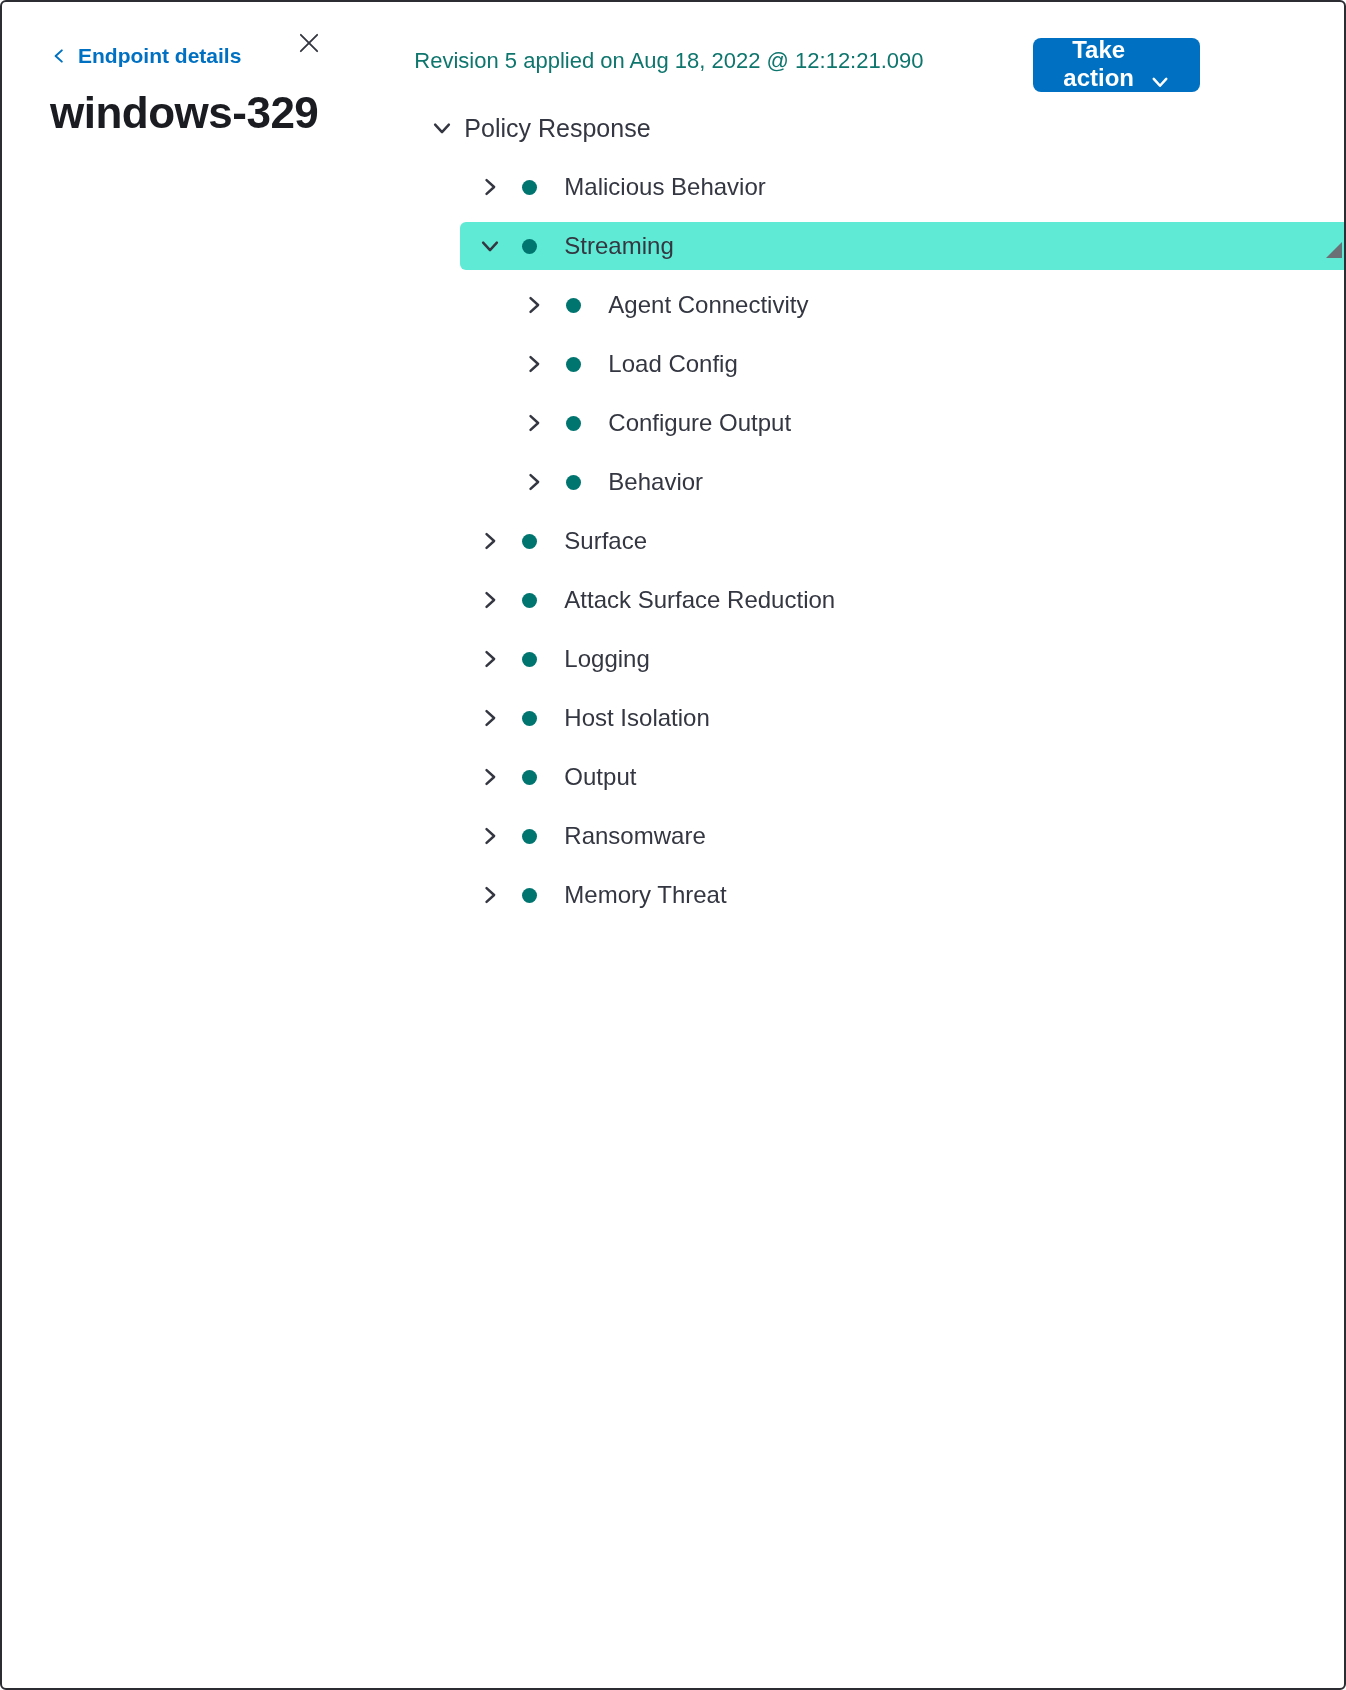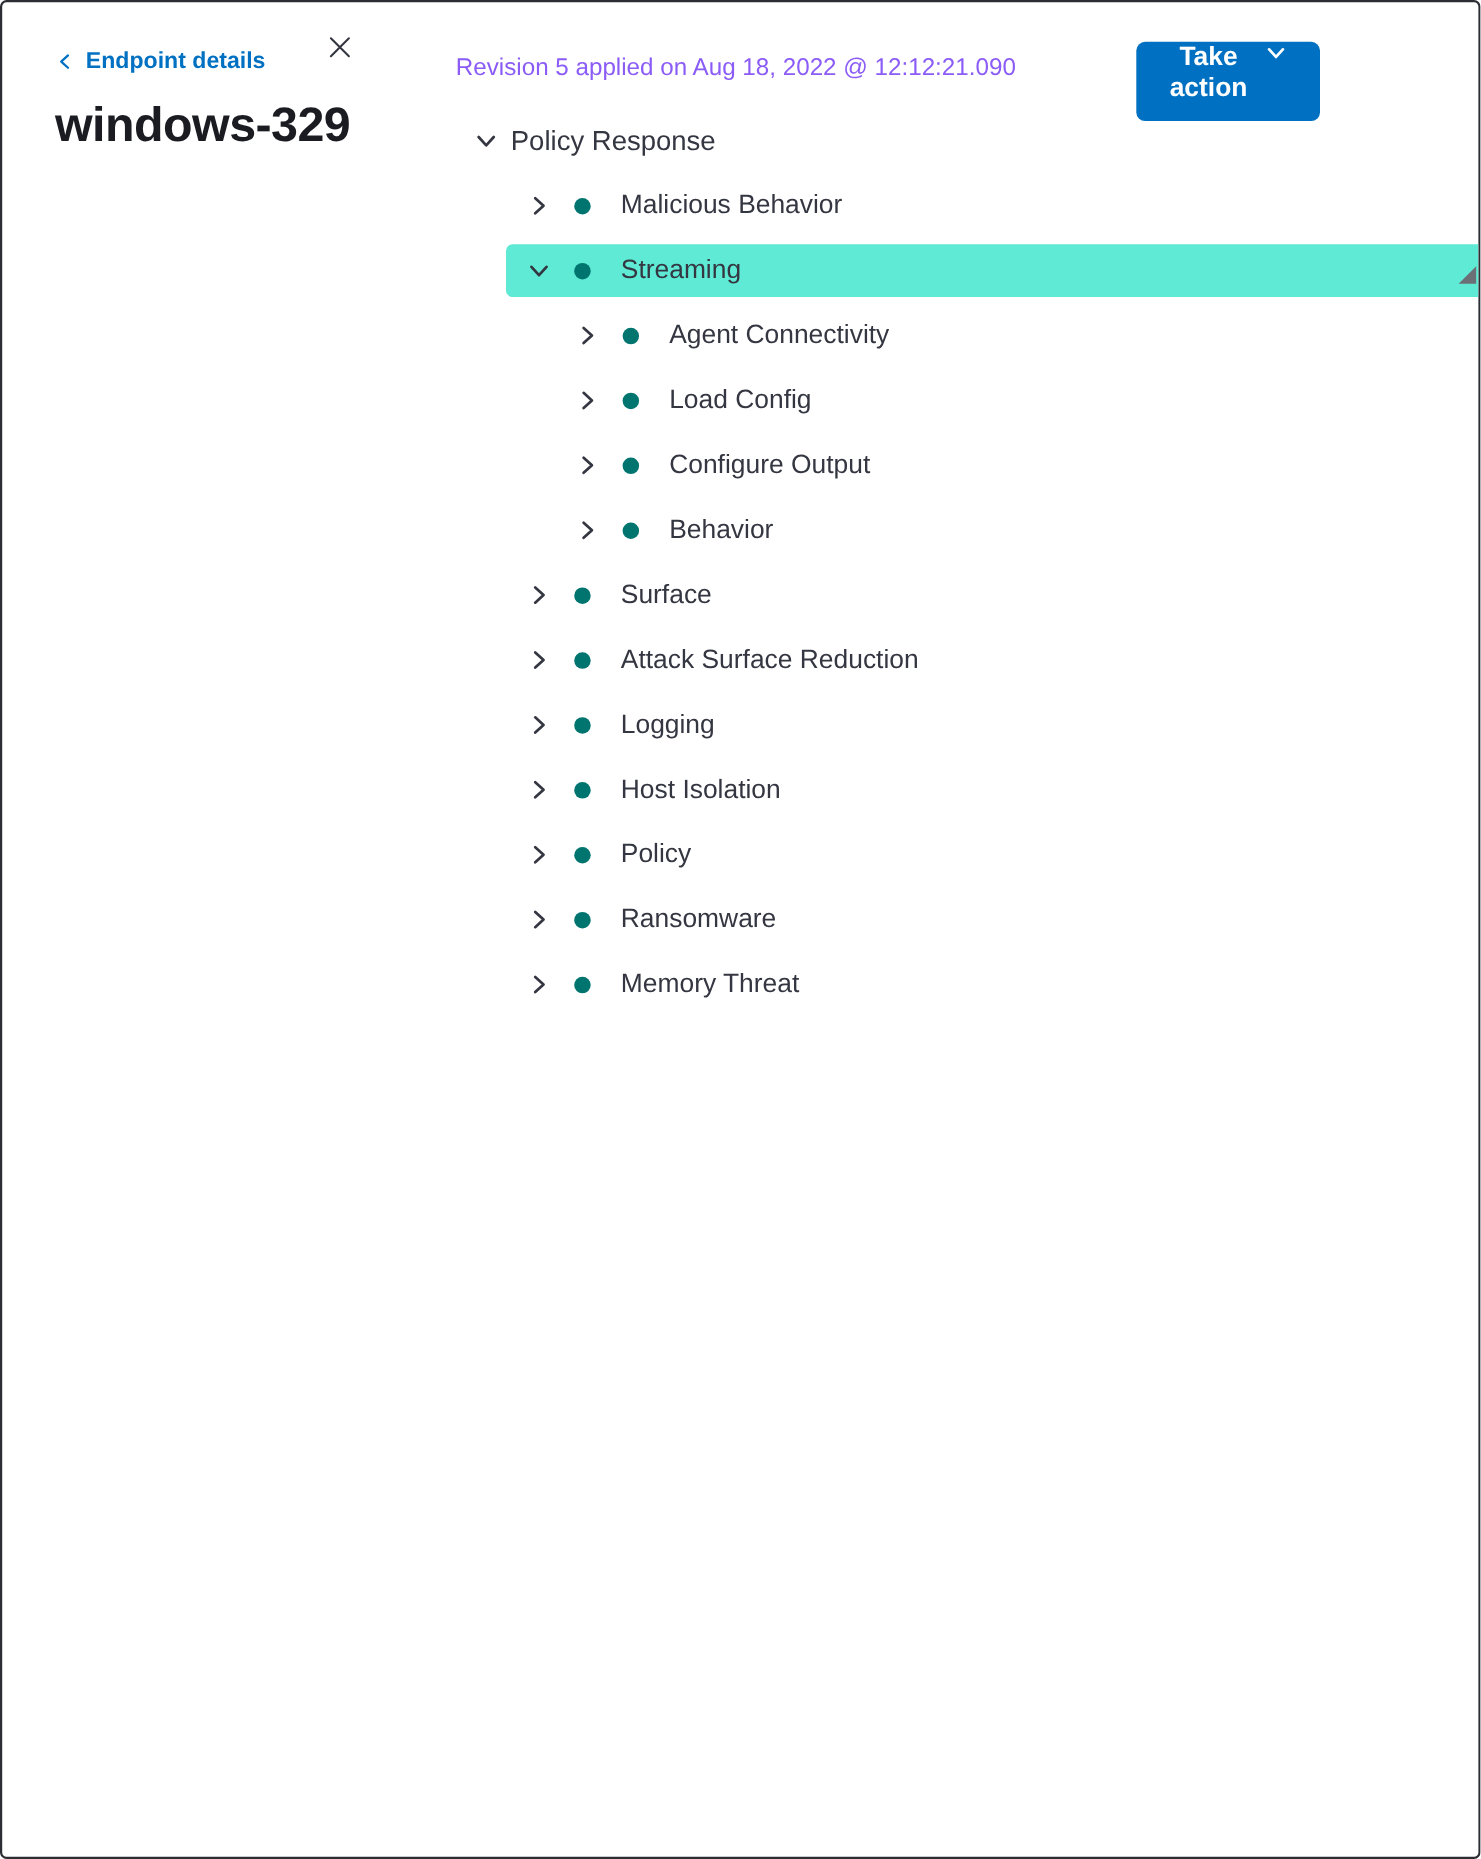--- a/index.html
+++ b/index.html
@@ -37,21 +37,21 @@
   .back-link .chev-left { display: inline-flex; }
   .page-title {
     font-size: 44px; font-weight: 700; color: #1a1c21;
     margin: 18px 0 0 0; letter-spacing: -0.5px; line-height: 1.2;
     padding-bottom: 30px;
   }
   .divider { height: 1px; background: #d3dae6; flex: 0 0 auto; }
 
   
   .content { flex: 1 1 auto; padding: 46px 48px 0 48px; overflow: hidden; }
-  .revision { font-size: 22px; color: #8b5cf6; }
+  .revision { font-size: 22px; color: #0f766e; }
 
   .tree { margin-top: 30px; }
   .tree-root-row {
     display: flex; align-items: center;
     height: 48px; margin-bottom: 11px;
     padding-left: 16px;
     font-size: 25px; color: #343741;
     cursor: pointer;
   }
   .tree-root-row .label { margin-left: 10px; }
@@ -76,26 +76,26 @@
   }
   .row .label { margin-left: 27px; }
 
   
   .footer {
     position: relative; flex: 0 0 auto;
     height: 258px; background: #f5f7fa;
   }
   .take-action-btn {
     position: absolute; top: 36px; right: 144px;
-    height: 72px; padding: 0 30px;
+    height: 54px; padding: 0 30px;
     background: #0071c2; color: #ffffff;
     border: none; border-radius: 8px;
     font-family: "Liberation Sans", sans-serif;
     font-size: 24px; font-weight: 700;
-    display: inline-flex; align-items: flex-start; gap: 16px;
+    display: inline-flex; align-items: flex-end; gap: 16px;
     cursor: pointer;
   }
   .resize-handle {
     position: absolute; right: 2px; bottom: 2px;
     width: 0; height: 0;
     border-left: 16px solid transparent;
     border-bottom: 16px solid #6b6f76;
   }
 </style>
 </head>
@@ -239,21 +239,21 @@
           <span class="label">Host Isolation</span>
         </div>
 
         <div class="row l1">
           <span class="chev">
               <svg width="22" height="22" viewBox="0 0 16 16">
                 <path d="M5.5 3 L11 8 L5.5 13" fill="none" stroke="#343741" stroke-width="1.8" stroke-linecap="round" stroke-linejoin="round"></path>
               </svg>
             </span>
           <span class="dot"></span>
-          <span class="label">Policy</span>
+          <span class="label">Output</span>
         </div>
 
         <div class="row l1">
           <span class="chev">
               <svg width="22" height="22" viewBox="0 0 16 16">
                 <path d="M5.5 3 L11 8 L5.5 13" fill="none" stroke="#343741" stroke-width="1.8" stroke-linecap="round" stroke-linejoin="round"></path>
               </svg>
             </span>
           <span class="dot"></span>
           <span class="label">Ransomware</span>

